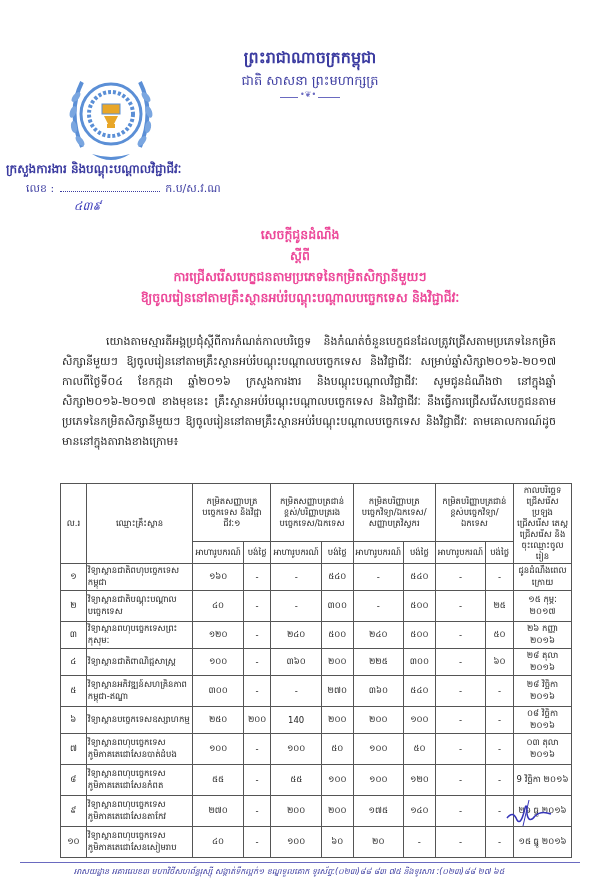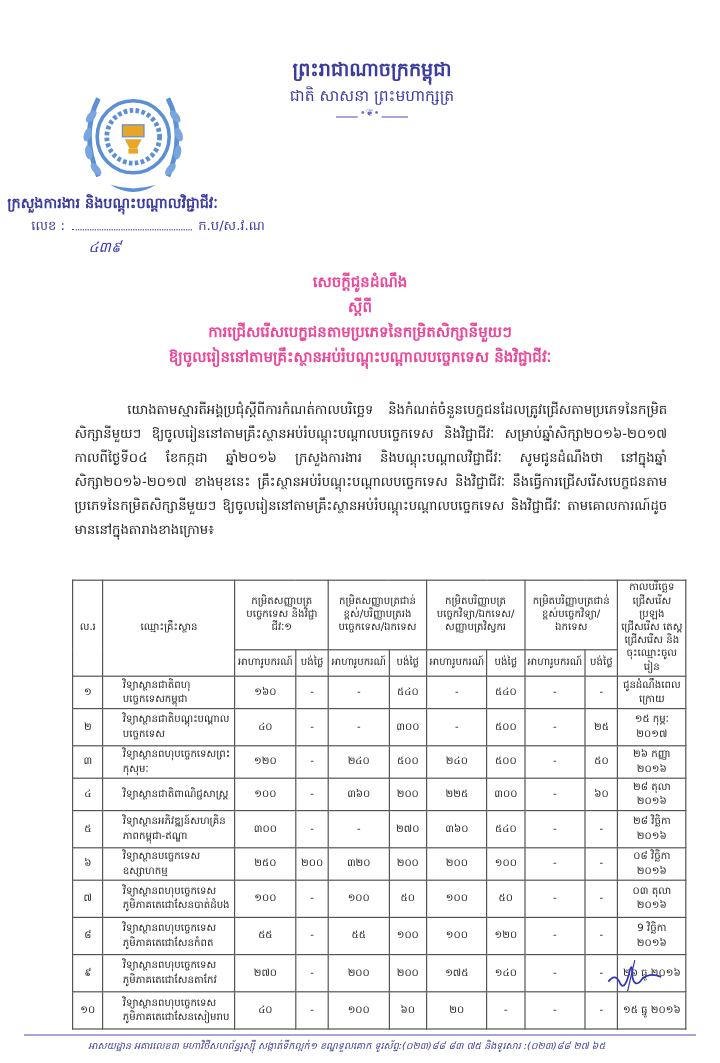--- a/index.html
+++ b/index.html
@@ -33,21 +33,21 @@
       position: absolute; left: 62px; top: 332px; width: 494px; font-size: 11px; line-height: 20px; color: #222;
       text-align: justify; text-indent: 44px;
     }
     table.main {
       position: absolute; left: 60px; top: 483px; width: 512px; border-collapse: collapse; font-size: 8.5px; color: #222;
     }
     table.main th, table.main td {
       border: 1px solid #555; text-align: center; vertical-align: middle; padding: 1px 2px; font-weight: normal;
     }
     table.main th { line-height: 11px; }
-    table.main td.name { text-align: left; padding-left: 16px; }
+    table.main td.name { text-align: left; padding-left: 1px; }
     table.main tr.r1 td { height: 14px; }
     table.main tr.r2 td { height: 28px; }
     .signature {
       position: absolute; left: 505px; top: 800px; width: 50px; height: 28px;
     }
     .footer-line {
       position: absolute; left: 20px; top: 862px; width: 560px; height: 1px; background: #6a6ac0;
     }
     .footer {
       position: absolute; left: 0; top: 866px; width: 578px; text-align: center; font-size: 8px; font-style: italic; color: #3b3ba0;
@@ -204,21 +204,21 @@
         <td>៥៤០</td>
         <td>-</td>
         <td>-</td>
         <td>២៨ វិច្ឆិកា ២០១៦</td>
       </tr>
       <tr class="r1">
         <td>៦</td>
         <td class="name">វិទ្យាស្ថានបច្ចេកទេសឧស្សាហកម្ម</td>
         <td>២៥០</td>
         <td>២០០</td>
-        <td>៣២០</td>
+        <td>140</td>
         <td>២០០</td>
         <td>២០០</td>
         <td>១០០</td>
         <td>-</td>
         <td>-</td>
         <td>០៨ វិច្ឆិកា ២០១៦</td>
       </tr>
       <tr class="r2">
         <td>៧</td>
         <td class="name">វិទ្យាស្ថានពហុបច្ចេកទេសភូមិភាគតេជោសែនបាត់ដំបង</td>

